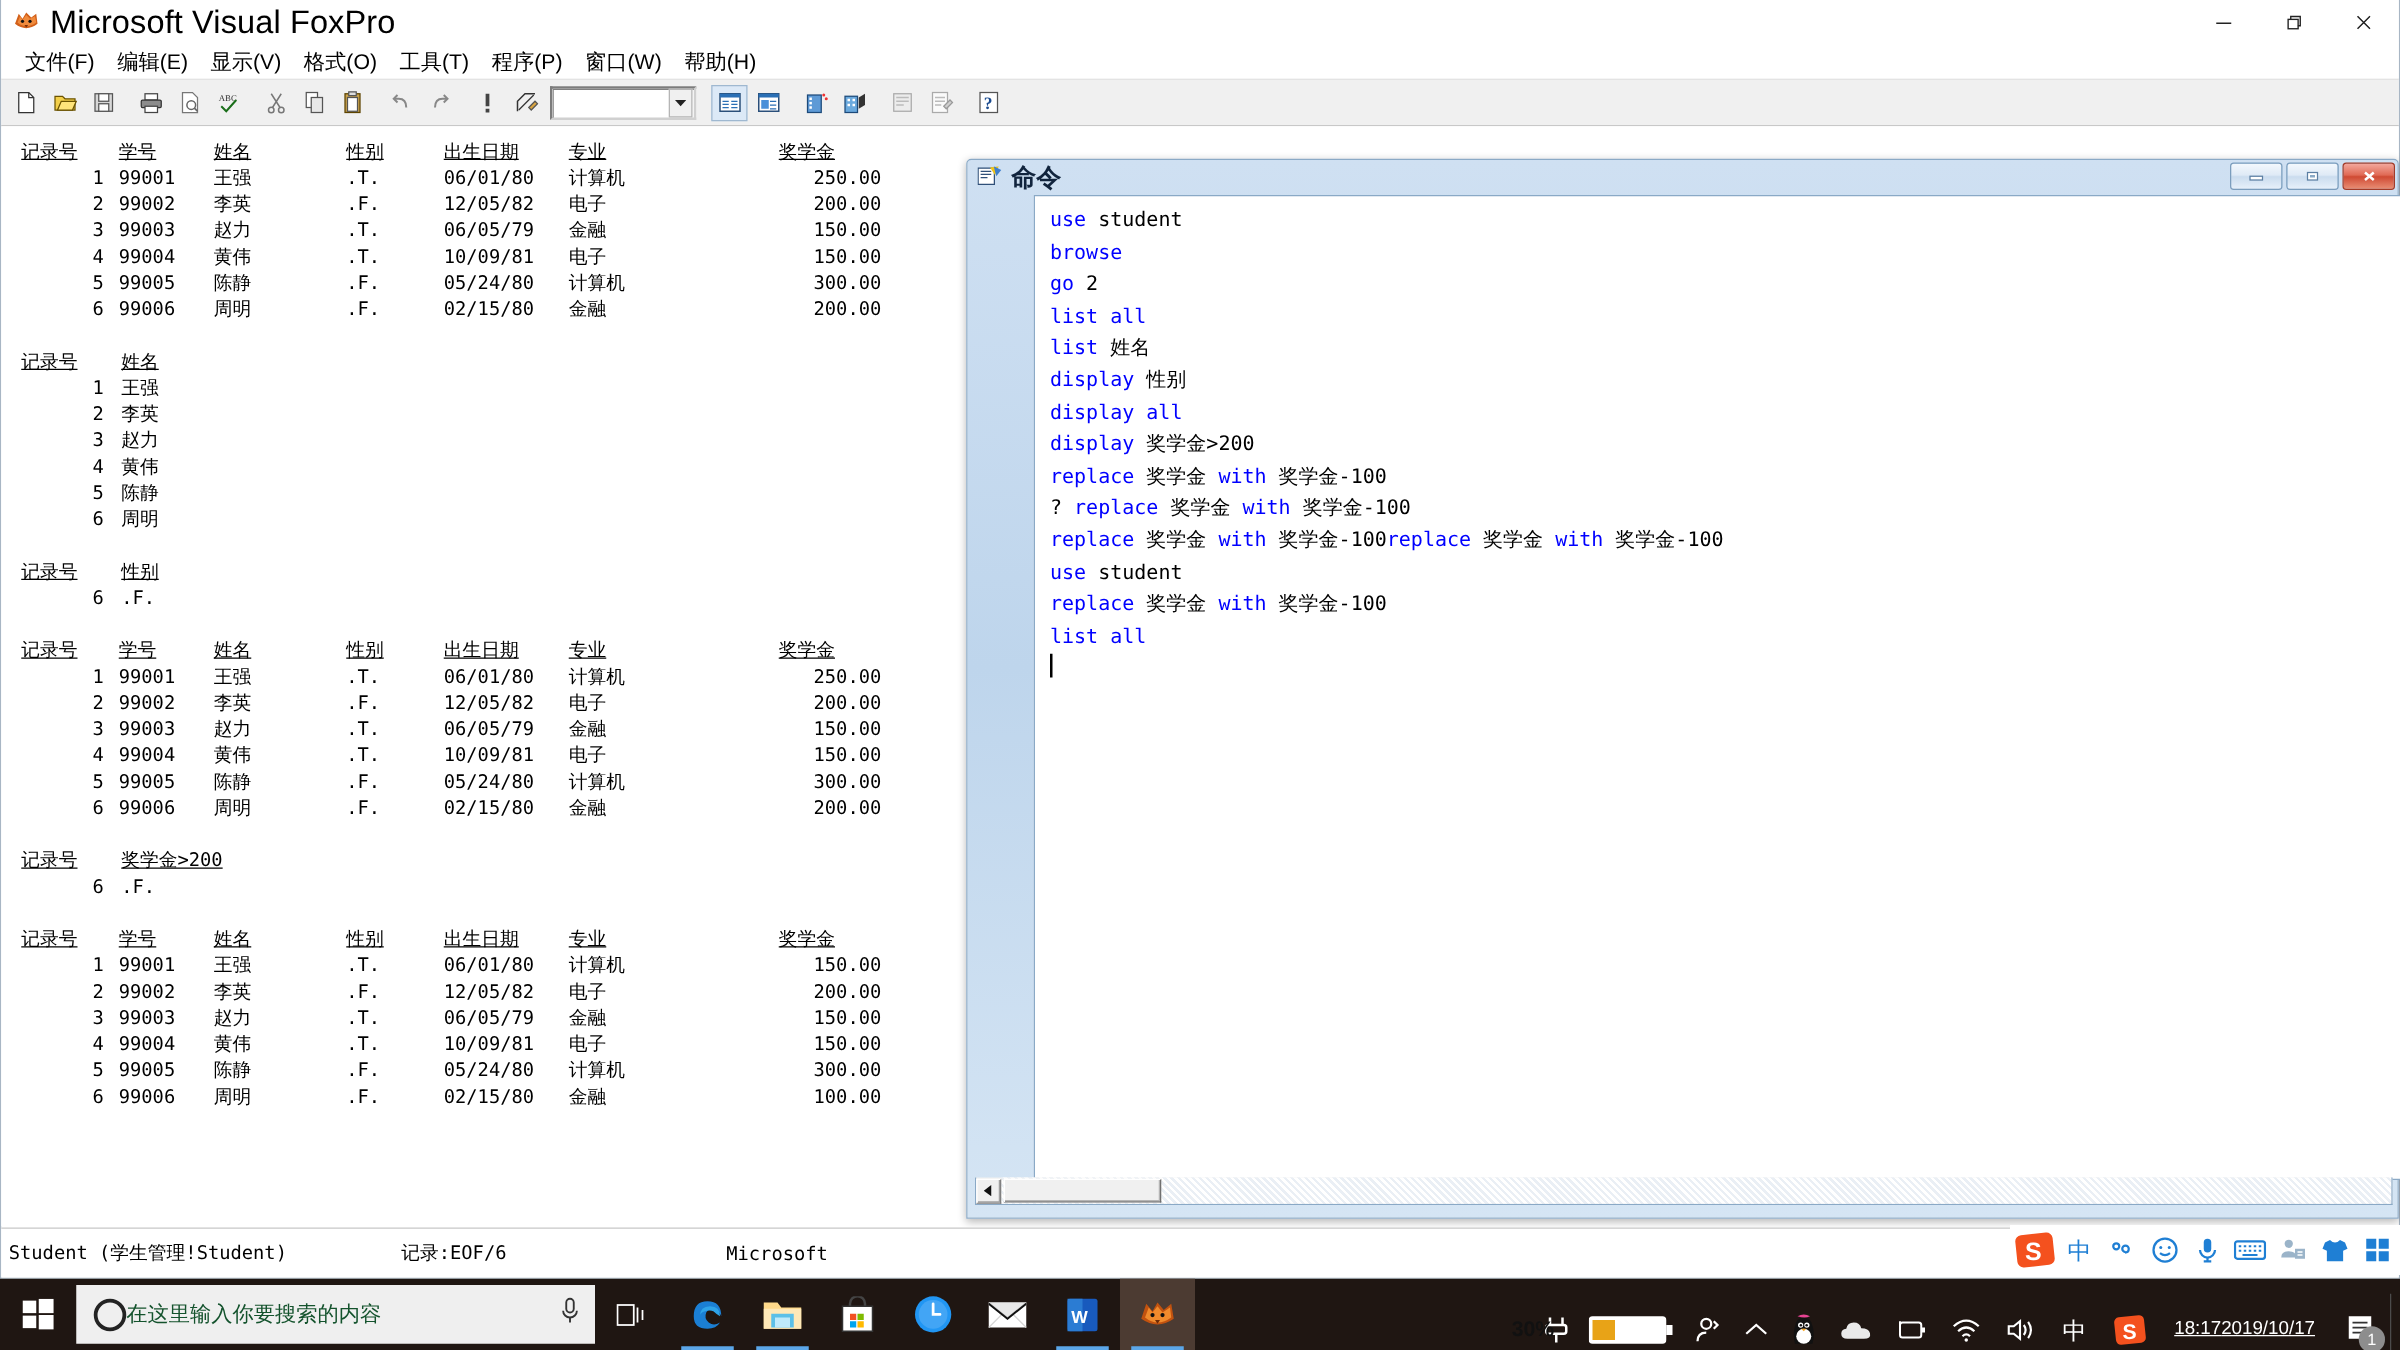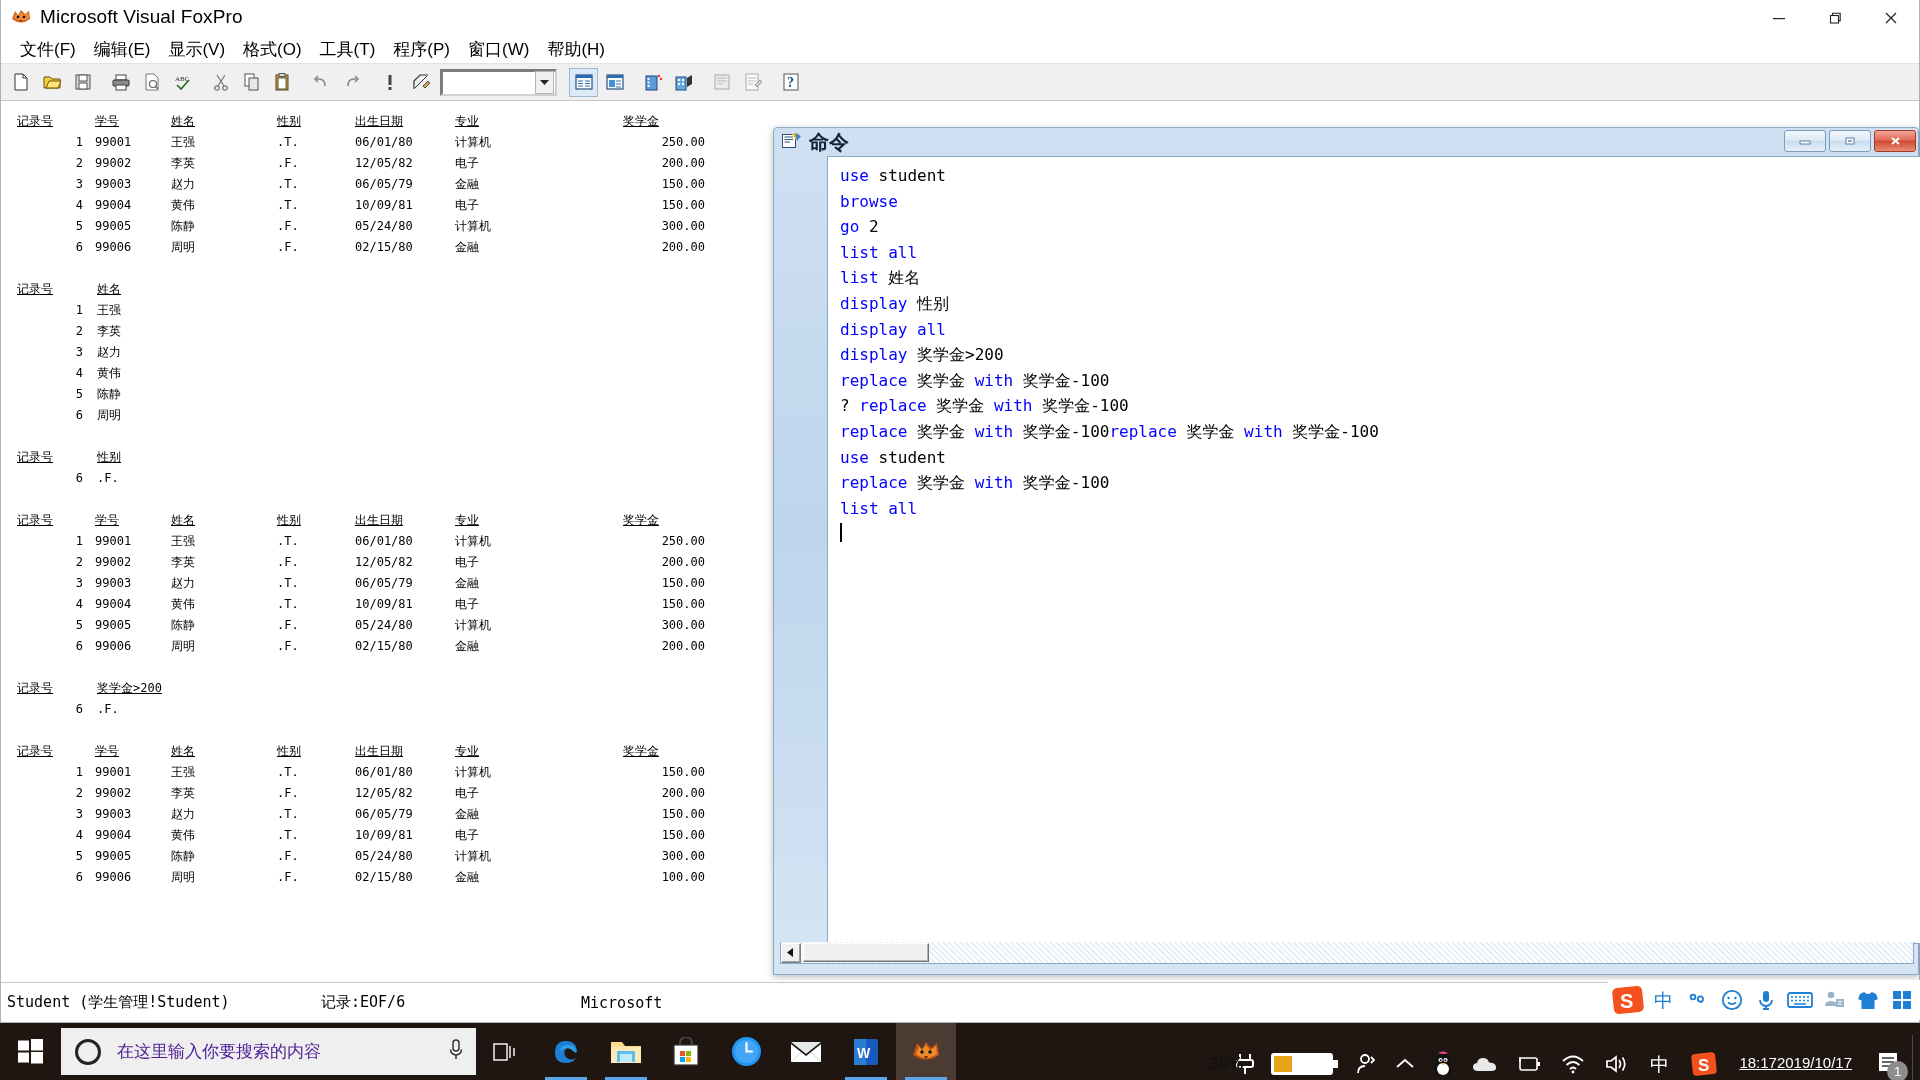--- a/index.html
+++ b/index.html
@@ -25,21 +25,21 @@
     height: 35px;
     background: #ffffff;
     display: flex; align-items: center;
     border-bottom: 1px solid #ffffff;
   }
   .tb-icon {
     width: 22px; height: 22px; margin-left: 9px; margin-right: 8px;
     position: relative; flex: none;
   }
   .tb-title {
-    font-size: 19px; color: #000; letter-spacing: .1px;
+    font-size: 26px; color: #000; letter-spacing: .1px;
     font-family: "Liberation Sans", sans-serif;
   }
   .tb-btns { position: absolute; right: 0; top: 0; height: 35px; display: flex; }
   .tb-btn {
     width: 56px; height: 35px;
     display: flex; align-items: center; justify-content: center;
     color: #222;
   }
   .tb-btn svg { display: block; }
 
@@ -89,21 +89,21 @@
     position: absolute; left: 0; top: 101px;
     width: 1918px; height: 880px;
     background: #ffffff;
     overflow: hidden;
   }
 
   
   .output {
     position: absolute; left: 16px; top: 10px;
     font-family: "DejaVu Sans Mono", "Liberation Mono", monospace;
-    font-size: 12px;
+    font-size: 15px;
     line-height: 21px;
     color: #000;
     white-space: pre;
   }
   .blk { margin-bottom: 21px; }
   .row { height: 21px; white-space: pre; }
   .hdr span { text-decoration: underline; }
   .cell { display: inline-block; }
   .c-rec   { width: 66px;  text-align: right; }
   .c-rech  { width: 66px;  text-align: left;  }
@@ -235,21 +235,21 @@
     width: 415px; height: 47px; margin-left: 1px;
     background: #efefef;
     display: flex; align-items: center;
     padding: 0 10px 0 14px;
   }
   .search-circle {
     width: 26px; height: 26px; border: 3px solid #232323; border-radius: 50%;
     flex: none;
   }
   .search-ph {
-    flex: 1; margin-left: 16px; color: #4c1d95; font-size: 17px;
+    flex: 1; color: #14532d; font-size: 17px;
     font-family: "Liberation Sans", sans-serif;
   }
   .tbar-app {
     width: 60px; height: 57px;
     display: flex; align-items: center; justify-content: center;
     position: relative;
   }
   .tbar-app.active { background: #4c3b32; }
   .tbar-app .underline {
     position: absolute; bottom: 0; left: 9px; width: 42px; height: 3px;

